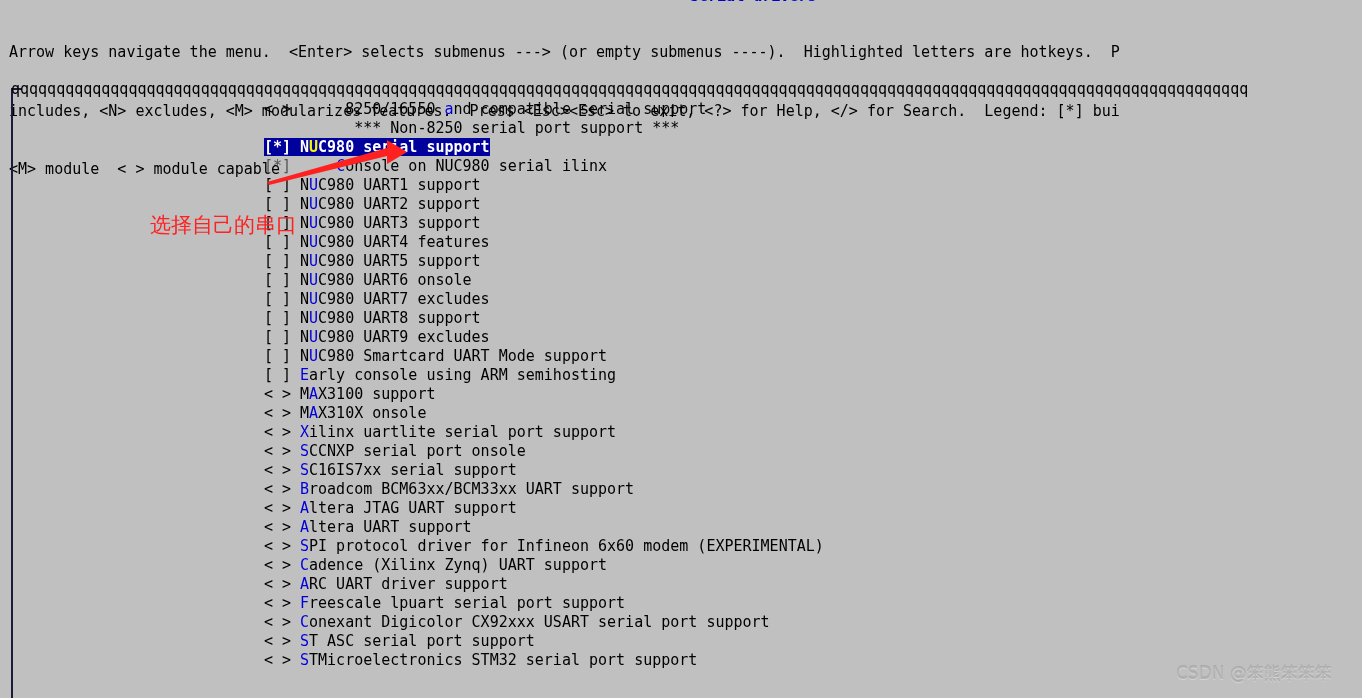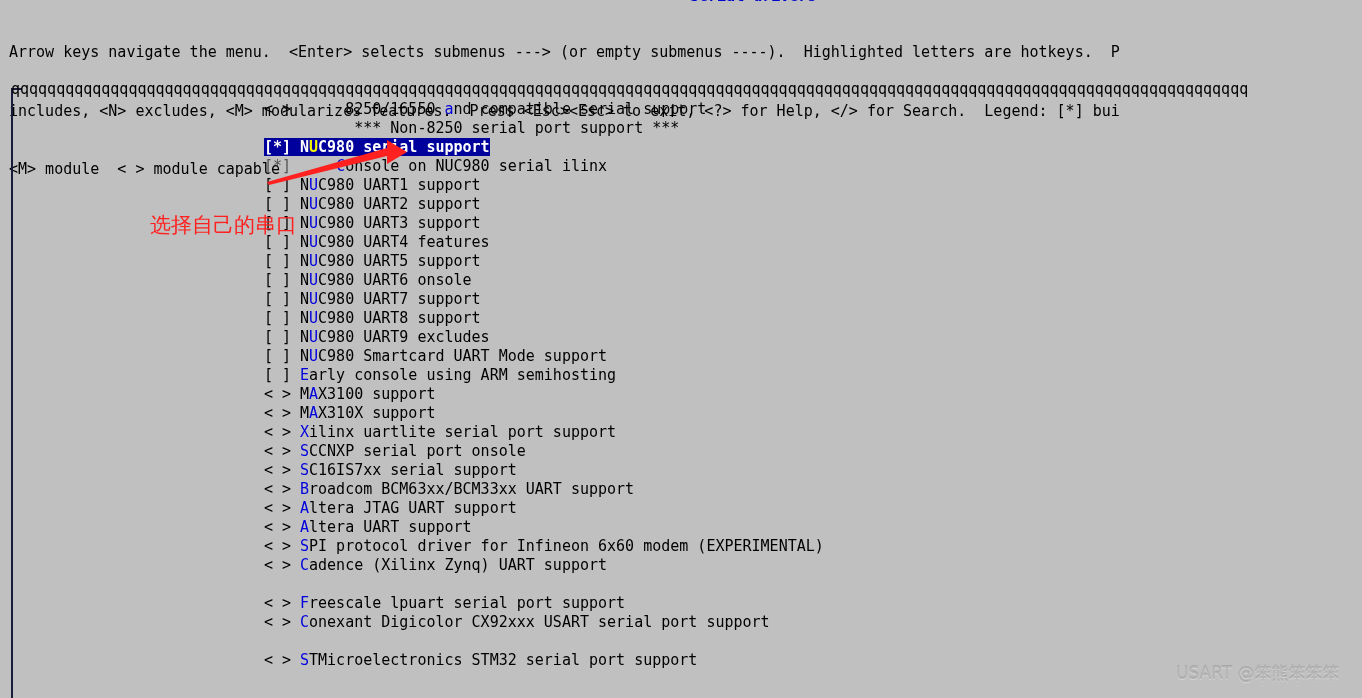--- a/index.html
+++ b/index.html
@@ -170,43 +170,43 @@
       <div class="menu-row"><span>                            </span><span class="rowtext"><span>&lt; &gt;</span><span>      </span><span>8250/16550 </span><span class="hk">a</span><span>nd compatible serial support</span></span></div>
       <div class="menu-row"><span>                            </span><span class="rowtext"><span>          </span><span>*** Non-8250 serial port support ***</span></span></div>
       <div class="menu-row selected"><span>                            </span><span class="rowtext"><span>[*]</span><span> </span><span>N</span><span class="hk">U</span><span>C980 serial support</span></span></div>
       <div class="menu-row"><span>                            </span><span class="rowtext"><span class="dim">[*]</span><span>     </span><span class="hk">C</span><span>onsole on NUC980 serial ilinx</span></span></div>
       <div class="menu-row"><span>                            </span><span class="rowtext"><span>[ ]</span><span> </span><span>N</span><span class="hk">U</span><span>C980 UART1 support</span></span></div>
       <div class="menu-row"><span>                            </span><span class="rowtext"><span>[ ]</span><span> </span><span>N</span><span class="hk">U</span><span>C980 UART2 support</span></span></div>
       <div class="menu-row"><span>                            </span><span class="rowtext"><span>[ ]</span><span> </span><span>N</span><span class="hk">U</span><span>C980 UART3 support</span></span></div>
       <div class="menu-row"><span>                            </span><span class="rowtext"><span>[ ]</span><span> </span><span>N</span><span class="hk">U</span><span>C980 UART4 features</span></span></div>
       <div class="menu-row"><span>                            </span><span class="rowtext"><span>[ ]</span><span> </span><span>N</span><span class="hk">U</span><span>C980 UART5 support</span></span></div>
       <div class="menu-row"><span>                            </span><span class="rowtext"><span>[ ]</span><span> </span><span>N</span><span class="hk">U</span><span>C980 UART6 onsole</span></span></div>
-      <div class="menu-row"><span>                            </span><span class="rowtext"><span>[ ]</span><span> </span><span>N</span><span class="hk">U</span><span>C980 UART7 support</span></span></div>
+      <div class="menu-row"><span>                            </span><span class="rowtext"><span>[ ]</span><span> </span><span>N</span><span class="hk">U</span><span>C980 UART7 excludes</span></span></div>
       <div class="menu-row"><span>                            </span><span class="rowtext"><span>[ ]</span><span> </span><span>N</span><span class="hk">U</span><span>C980 UART8 support</span></span></div>
       <div class="menu-row"><span>                            </span><span class="rowtext"><span>[ ]</span><span> </span><span>N</span><span class="hk">U</span><span>C980 UART9 excludes</span></span></div>
       <div class="menu-row"><span>                            </span><span class="rowtext"><span>[ ]</span><span> </span><span>N</span><span class="hk">U</span><span>C980 Smartcard UART Mode support</span></span></div>
       <div class="menu-row"><span>                            </span><span class="rowtext"><span>[ ]</span><span> </span><span class="hk">E</span><span>arly console using ARM semihosting</span></span></div>
       <div class="menu-row"><span>                            </span><span class="rowtext"><span>&lt; &gt;</span><span> </span><span>M</span><span class="hk">A</span><span>X3100 support</span></span></div>
-      <div class="menu-row"><span>                            </span><span class="rowtext"><span>&lt; &gt;</span><span> </span><span>M</span><span class="hk">A</span><span>X310X support</span></span></div>
+      <div class="menu-row"><span>                            </span><span class="rowtext"><span>&lt; &gt;</span><span> </span><span>M</span><span class="hk">A</span><span>X310X onsole</span></span></div>
       <div class="menu-row"><span>                            </span><span class="rowtext"><span>&lt; &gt;</span><span> </span><span class="hk">X</span><span>ilinx uartlite serial port support</span></span></div>
       <div class="menu-row"><span>                            </span><span class="rowtext"><span>&lt; &gt;</span><span> </span><span class="hk">S</span><span>CCNXP serial port onsole</span></span></div>
       <div class="menu-row"><span>                            </span><span class="rowtext"><span>&lt; &gt;</span><span> </span><span class="hk">S</span><span>C16IS7xx serial support</span></span></div>
       <div class="menu-row"><span>                            </span><span class="rowtext"><span>&lt; &gt;</span><span> </span><span class="hk">B</span><span>roadcom BCM63xx/BCM33xx UART support</span></span></div>
       <div class="menu-row"><span>                            </span><span class="rowtext"><span>&lt; &gt;</span><span> </span><span class="hk">A</span><span>ltera JTAG UART support</span></span></div>
       <div class="menu-row"><span>                            </span><span class="rowtext"><span>&lt; &gt;</span><span> </span><span class="hk">A</span><span>ltera UART support</span></span></div>
       <div class="menu-row"><span>                            </span><span class="rowtext"><span>&lt; &gt;</span><span> </span><span class="hk">S</span><span>PI protocol driver for Infineon 6x60 modem (EXPERIMENTAL)</span></span></div>
       <div class="menu-row"><span>                            </span><span class="rowtext"><span>&lt; &gt;</span><span> </span><span class="hk">C</span><span>adence (Xilinx Zynq) UART support</span></span></div>
-      <div class="menu-row"><span>                            </span></div>
+      <div class="menu-row"><span>                            </span><span class="rowtext"><span>&lt; &gt;</span><span> </span><span class="hk">A</span><span>RC UART driver support</span></span></div>
       <div class="menu-row"><span>                            </span><span class="rowtext"><span>&lt; &gt;</span><span> </span><span class="hk">F</span><span>reescale lpuart serial port support</span></span></div>
       <div class="menu-row"><span>                            </span><span class="rowtext"><span>&lt; &gt;</span><span> </span><span class="hk">C</span><span>onexant Digicolor CX92xxx USART serial port support</span></span></div>
-      <div class="menu-row"><span>                            </span></div>
+      <div class="menu-row"><span>                            </span><span class="rowtext"><span>&lt; &gt;</span><span> </span><span class="hk">S</span><span>T ASC serial port support</span></span></div>
       <div class="menu-row"><span>                            </span><span class="rowtext"><span>&lt; &gt;</span><span> </span><span class="hk">S</span><span>TMicroelectronics STM32 serial port support</span></span></div>
     </div>
 </div>
 
 <div id="arrow-annot">
   <svg width="160" height="54" viewBox="0 0 160 54" xmlns="http://www.w3.org/2000/svg">
     <polygon points="12,44 132,10 132,2 152,14 132,26 132,18 14,47" fill="#ff2020"></polygon>
   </svg>
 </div>
 <div id="annot-text">选择自己的串口</div>
 
-<div id="watermark">USART @笨熊笨笨笨</div>
+<div id="watermark">CSDN @笨熊笨笨笨</div>
 
 </body></html>

